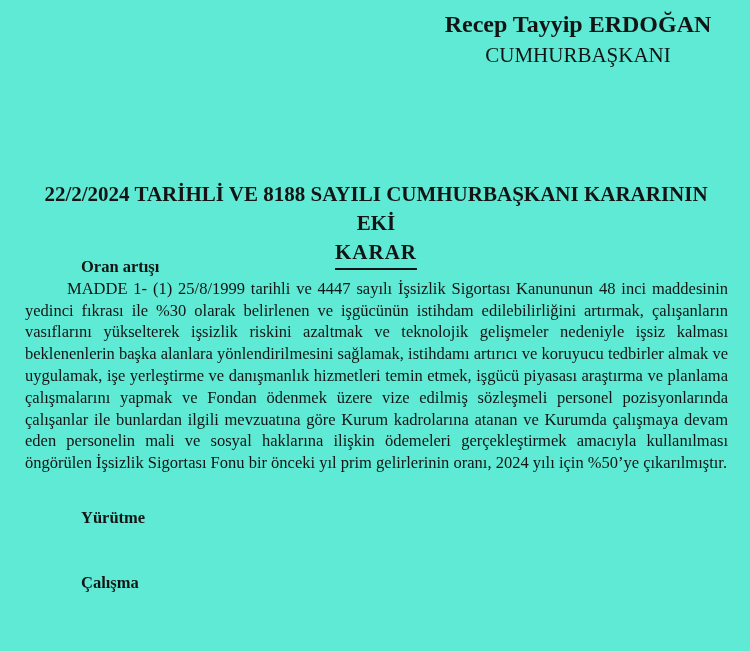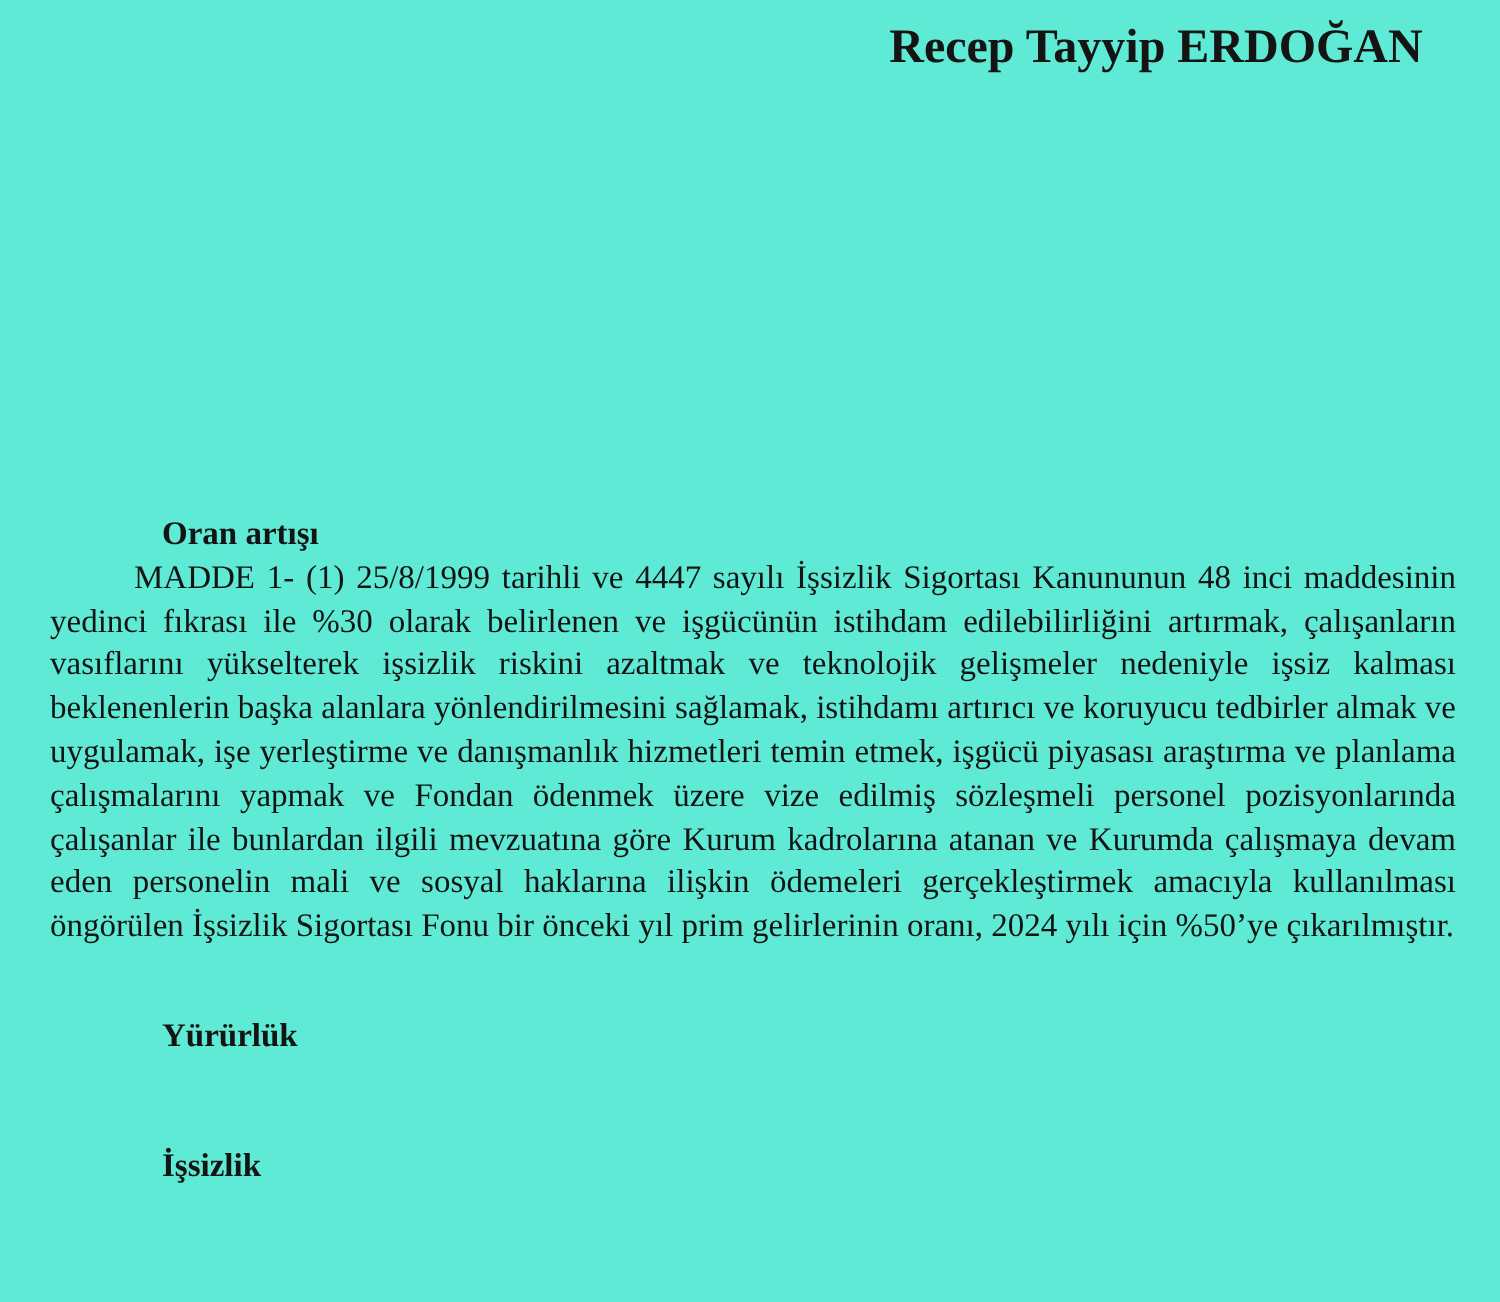--- a/index.html
+++ b/index.html
@@ -76,32 +76,39 @@
   }
   .article b { font-weight: normal; }
 </style>
 </head>
 <body>
 
 <div class="page">
 
   <div class="sig-block">
     <div class="sig-name">Recep Tayyip ERDOĞAN</div>
+    <div class="sig-title">CUMHURBAŞKANI</div>
   </div>
 
+  <div class="title-block">
+    <div>22/2/2024 TARİHLİ VE 8188 SAYILI CUMHURBAŞKANI KARARININ EKİ</div>
+    <div class="title-line2-wrap">
+      <span class="title-underline">KARAR</span>
+    </div>
+  </div>
 
   <div class="section section-1">
     <div class="heading">Oran artışı</div>
     <p class="article">
       <b>MADDE 1-</b>
       <span>(1) 25/8/1999 tarihli ve 4447 sayılı İşsizlik Sigortası Kanununun 48 inci maddesinin yedinci fıkrası ile %30 olarak belirlenen ve işgücünün istihdam edilebilirliğini artırmak, çalışanların vasıflarını yükselterek işsizlik riskini azaltmak ve teknolojik gelişmeler nedeniyle işsiz kalması beklenenlerin başka alanlara yönlendirilmesini sağlamak, istihdamı artırıcı ve koruyucu tedbirler almak ve uygulamak, işe yerleştirme ve danışmanlık hizmetleri temin etmek, işgücü piyasası araştırma ve planlama çalışmalarını yapmak ve Fondan ödenmek üzere vize edilmiş sözleşmeli personel pozisyonlarında çalışanlar ile bunlardan ilgili mevzuatına göre Kurum kadrolarına atanan ve Kurumda çalışmaya devam eden personelin mali ve sosyal haklarına ilişkin ödemeleri gerçekleştirmek amacıyla kullanılması öngörülen İşsizlik Sigortası Fonu bir önceki yıl prim gelirlerinin oranı, 2024 yılı için %50’ye çıkarılmıştır.</span>
     </p>
   </div>
 
   <div class="section section-2">
-    <div class="heading">Yürürlük</div>
+    <div class="heading">Yürütme</div>
   </div>
 
   <div class="section section-3">
-    <div class="heading">İşsizlik</div>
+    <div class="heading">Çalışma</div>
   </div>
 
 </div>
 
 </body></html>

